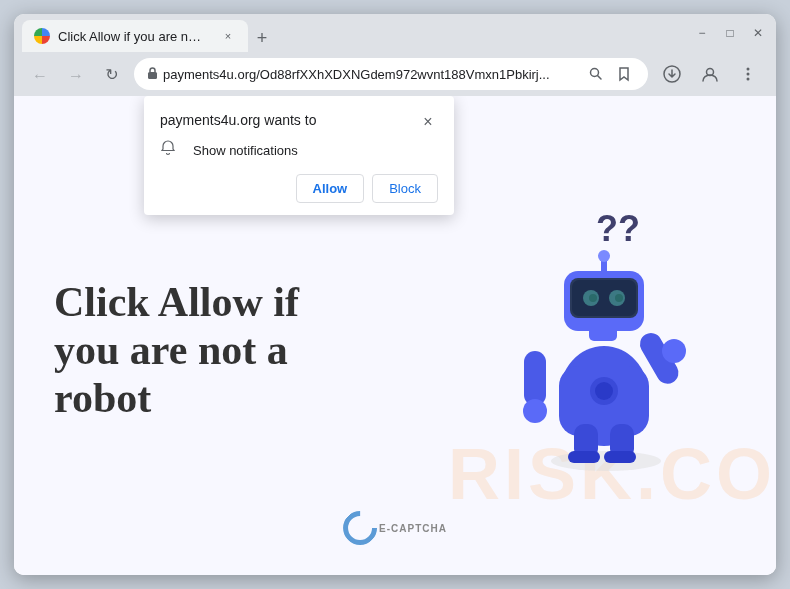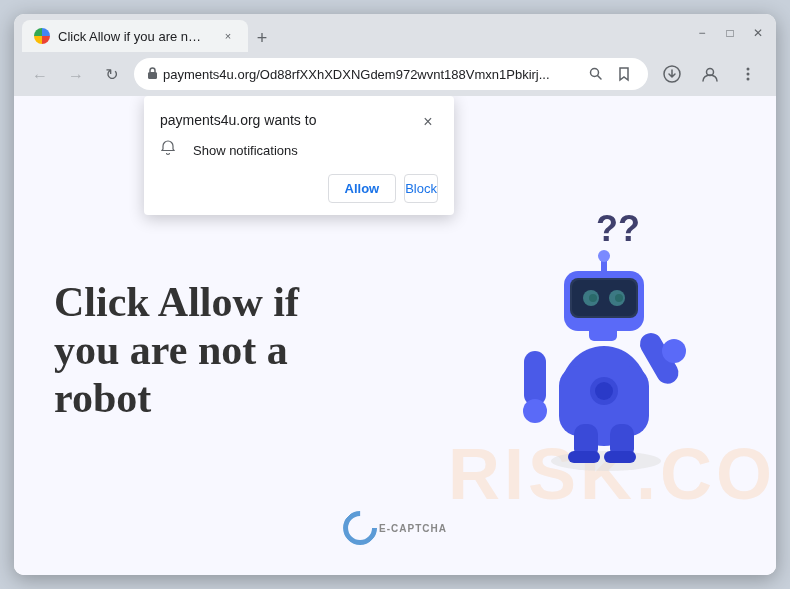--- a/index.html
+++ b/index.html
@@ -349,21 +349,21 @@
       border: 1px solid #dadce0;
       background: #fff;
       border-radius: 4px;
       font-size: 13px;
       color: #1a73e8;
       cursor: pointer;
       font-weight: 700;
     }
 
     .btn-block {
-      padding: 6px 0;
+      padding: 6px 16px;
       border: 1px solid #dadce0;
       background: #fff;
       border-radius: 4px;
       font-size: 13px;
       color: #1a73e8;
       cursor: pointer;
       font-weight: 500;
     }
 
     

